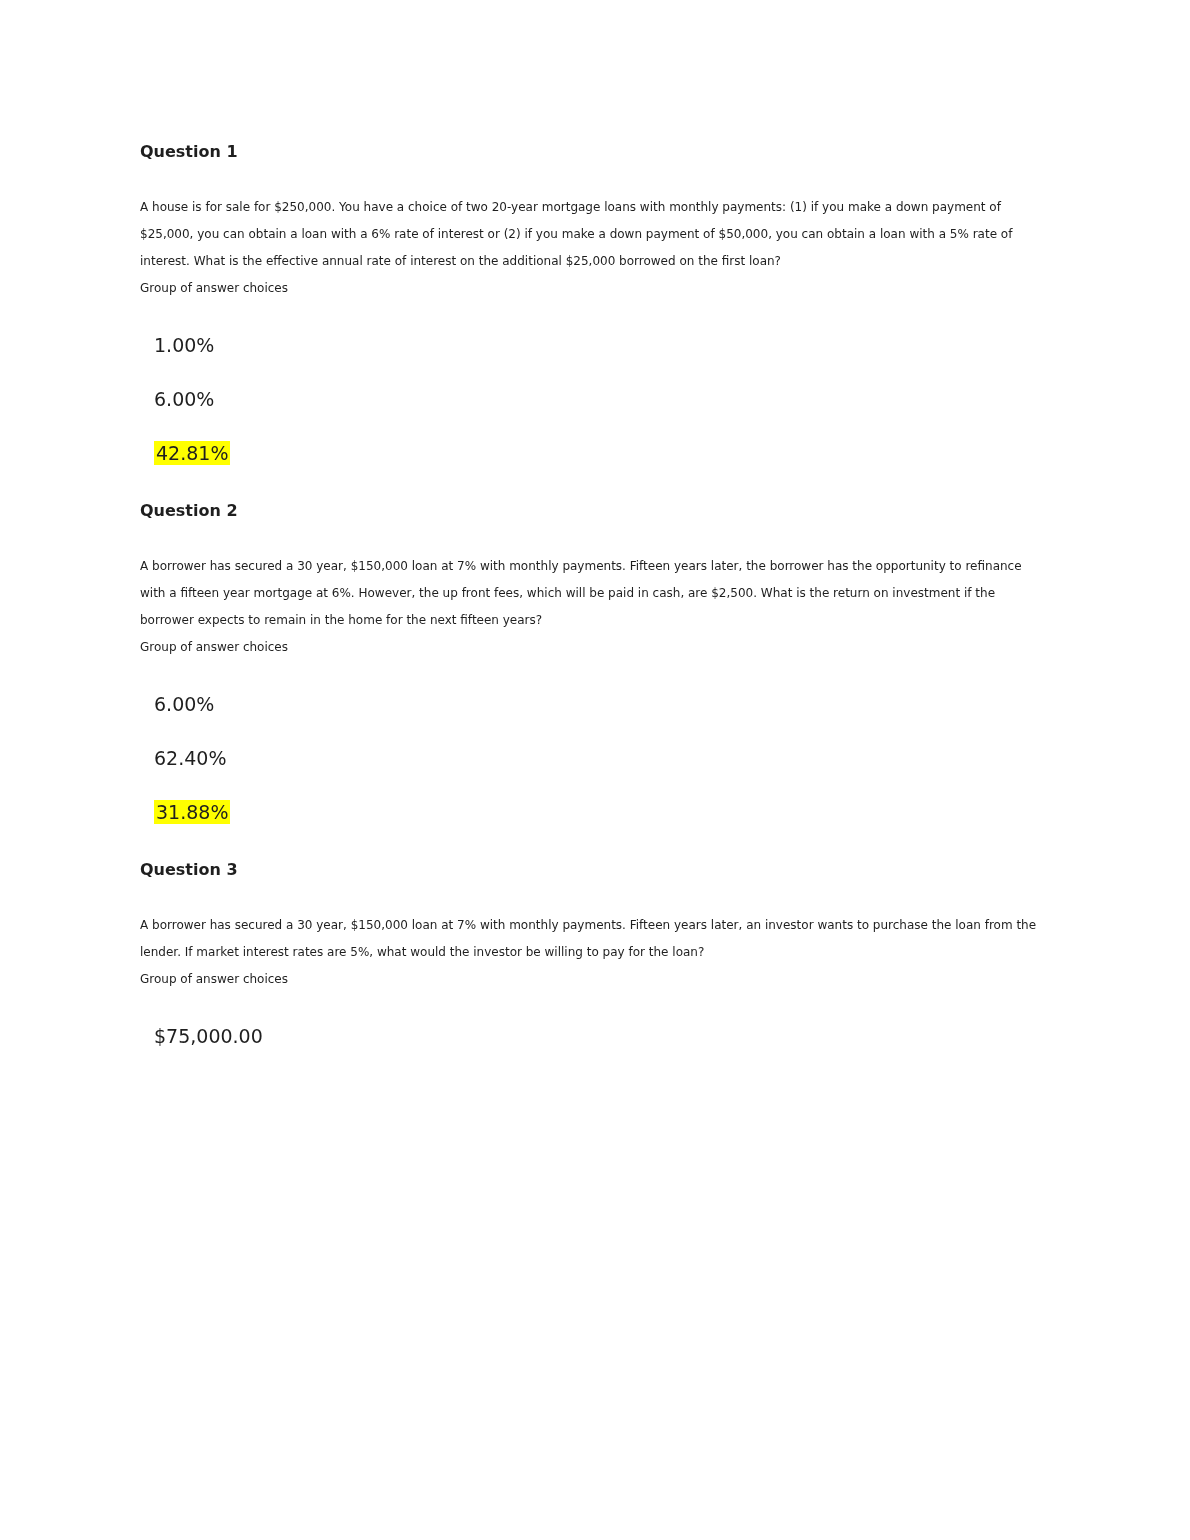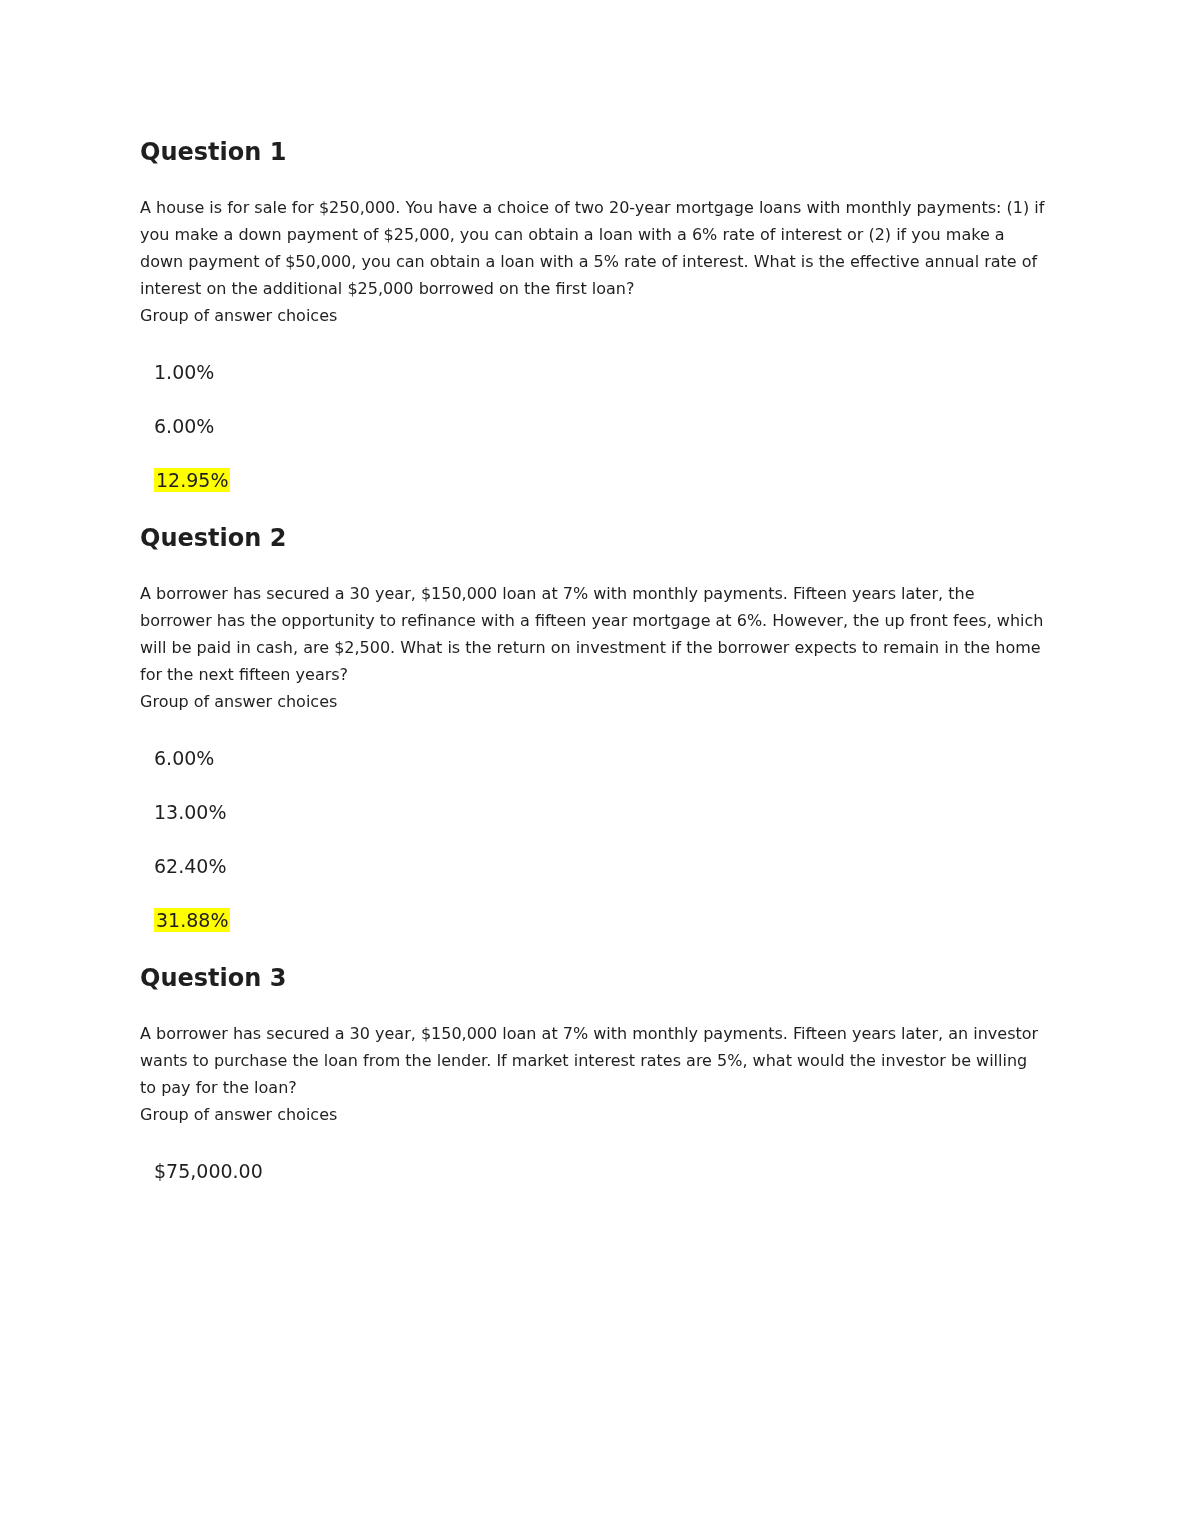--- a/index.html
+++ b/index.html
@@ -13,28 +13,28 @@
     color: var(--text, #1f1f1f);
     font-family: "DejaVu Sans", sans-serif;
   }
   .page {
     box-sizing: border-box;
     width: 1190px;
     padding: 140px 142px 60px 140px;
   }
   .question { margin: 0; }
   .q-title {
-    font-size: 24px;
+    font-size: 16px;
     line-height: 24px;
     font-weight: bold;
     margin: 32px 0 30px 0;
   }
   .question:first-child .q-title { margin-top: 0; }
   .q-body {
-    font-size: 16px;
+    font-size: 12px;
     line-height: 27px;
     margin: 0 0 30px 0;
   }
   .choice {
     font-size: 19px;
     line-height: 27px;
     margin: 0 0 27px 14px;
   }
   .choice-text[data-hl="true"] {
     background: var(--hl, #ffff00);
@@ -44,28 +44,27 @@
 </head>
 <body>
 
 <div class="page">
 
   <section class="question">
     <h2 class="q-title">Question 1</h2>
     <p class="q-body"><span>A house is for sale for $250,000. You have a choice of two 20-year mortgage loans with monthly payments: (1) if you make a down payment of $25,000, you can obtain a loan with a 6% rate of interest or (2) if you make a down payment of $50,000, you can obtain a loan with a 5% rate of interest. What is the effective annual rate of interest on the additional $25,000 borrowed on the first loan?</span><br><span>Group of answer choices</span></p>
     <p class="choice"><span class="choice-text">1.00%</span></p>
     <p class="choice"><span class="choice-text">6.00%</span></p>
-    <p class="choice"><span class="choice-text" data-hl="true">12.95%</span></p>
+    <p class="choice"><span class="choice-text" data-hl="true">42.81%</span></p>
   </section>
 
   <section class="question">
     <h2 class="q-title">Question 2</h2>
     <p class="q-body"><span>A borrower has secured a 30 year, $150,000 loan at 7% with monthly payments. Fifteen years later, the borrower has the opportunity to refinance with a fifteen year mortgage at 6%. However, the up front fees, which will be paid in cash, are $2,500. What is the return on investment if the borrower expects to remain in the home for the next fifteen years?</span><br><span>Group of answer choices</span></p>
     <p class="choice"><span class="choice-text">6.00%</span></p>
-    <p class="choice"><span class="choice-text">13.00%</span></p>
     <p class="choice"><span class="choice-text">62.40%</span></p>
     <p class="choice"><span class="choice-text" data-hl="true">31.88%</span></p>
   </section>
 
   <section class="question">
     <h2 class="q-title">Question 3</h2>
     <p class="q-body"><span>A borrower has secured a 30 year, $150,000 loan at 7% with monthly payments. Fifteen years later, an investor wants to purchase the loan from the lender. If market interest rates are 5%, what would the investor be willing to pay for the loan?</span><br><span>Group of answer choices</span></p>
     <p class="choice"><span class="choice-text">$75,000.00</span></p>
   </section>
 

